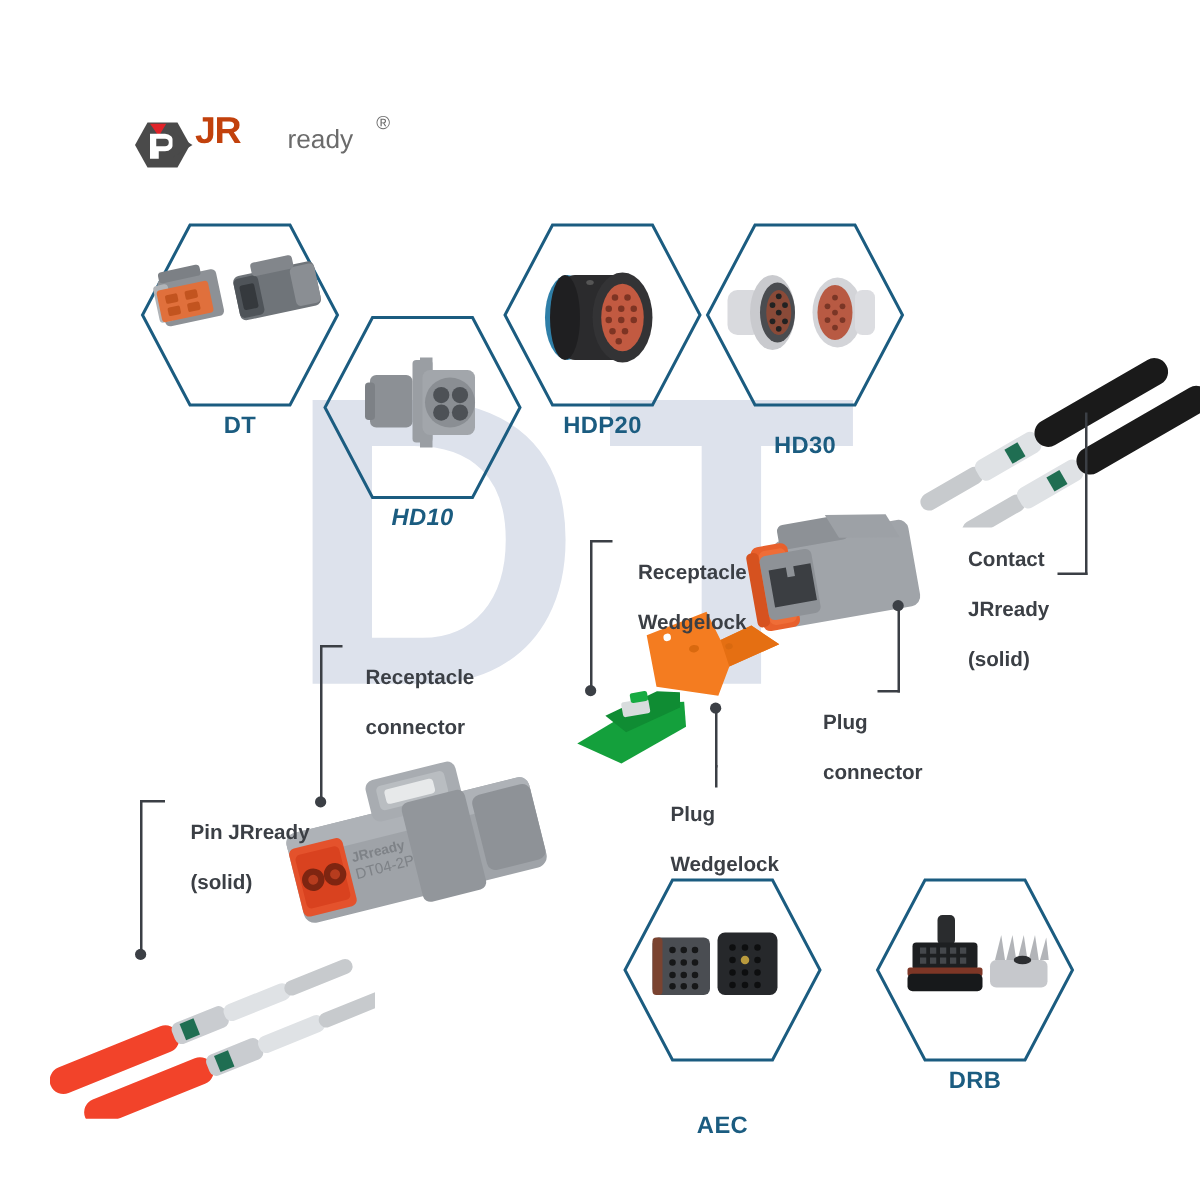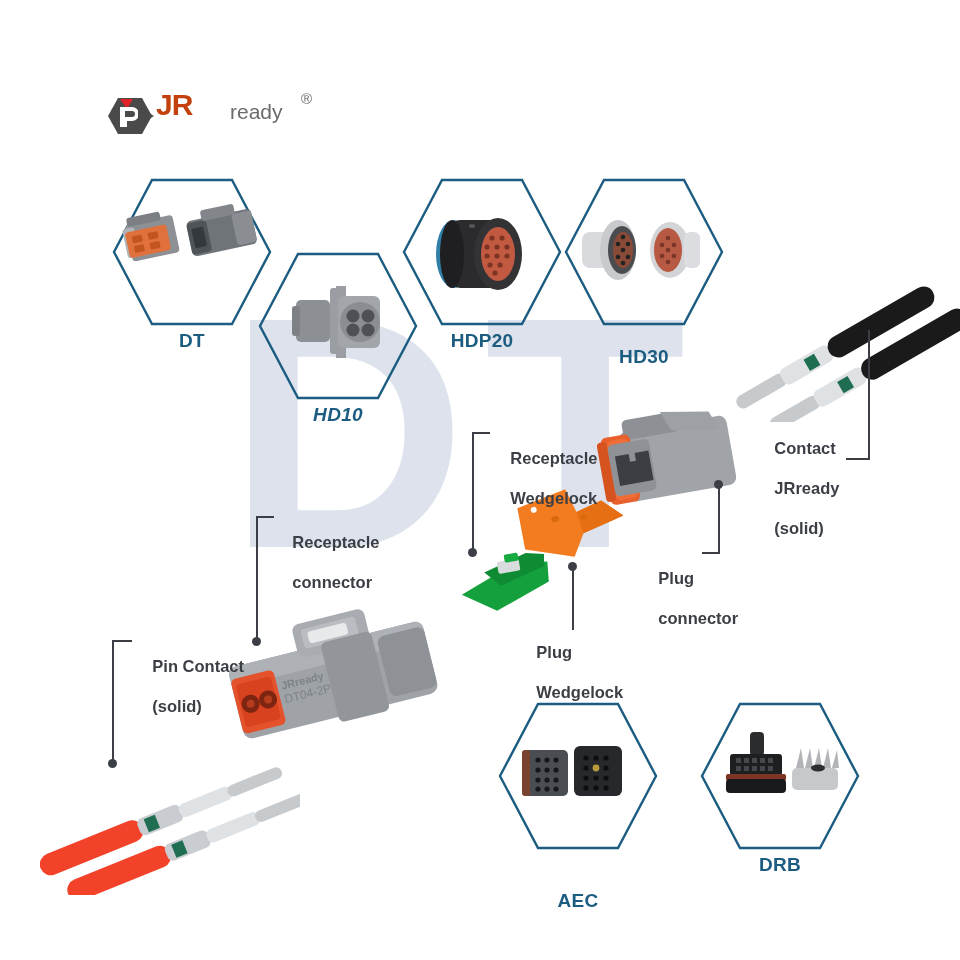--- a/index.html
+++ b/index.html
@@ -402,21 +402,21 @@
 
   <div class="callout" style="left:640px;top:548px;">
     <span>Plug</span><br>
     <span>connector</span>
   </div>
   <div class="lead" style="left:702px;top:552px;width:18px;height:2px;"></div>
   <div class="lead" style="left:718px;top:486px;width:2px;height:68px;"></div>
   <div class="dot" style="left:714px;top:480px;"></div>
 
   <div class="callout" style="left:134px;top:636px;">
-    <span>Pin Contact</span><br>
+    <span>Pin JRready</span><br>
     <span>(solid)</span>
   </div>
   <div class="lead" style="left:112px;top:640px;width:20px;height:2px;"></div>
   <div class="lead" style="left:112px;top:640px;width:2px;height:122px;"></div>
   <div class="dot" style="left:108px;top:759px;"></div>
 
   <div class="callout" style="left:756px;top:418px;">
     <span>Contact</span><br>
     <span>JRready</span><br>
     <span>(solid)</span>

